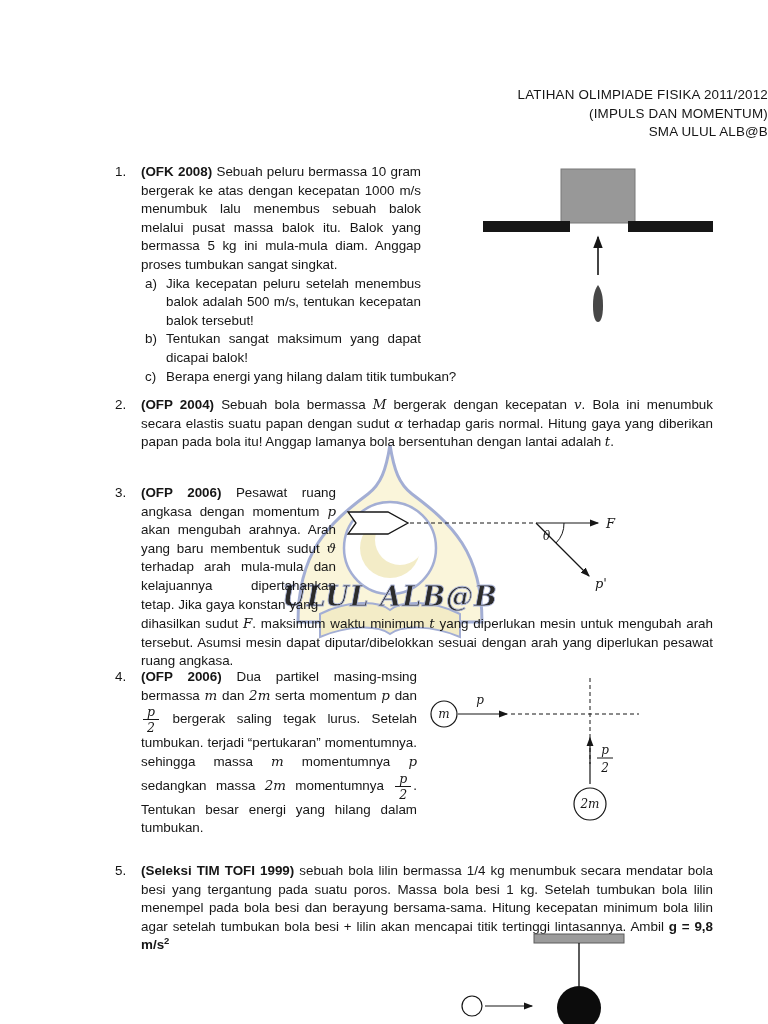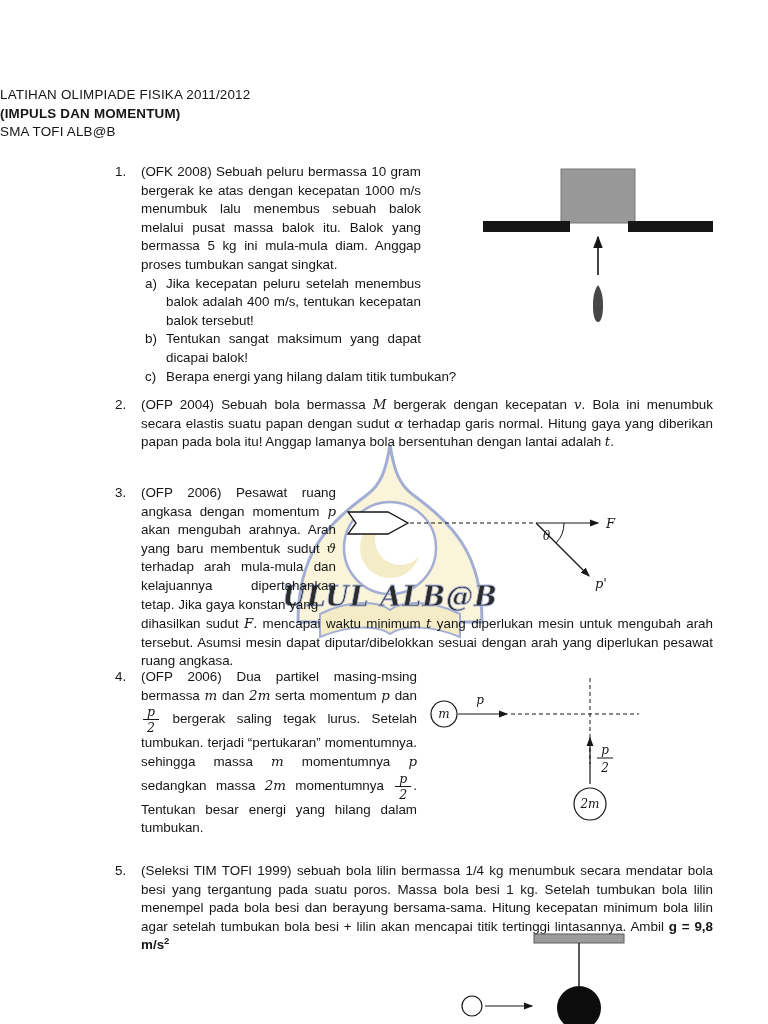--- a/index.html
+++ b/index.html
@@ -3,30 +3,30 @@
 <meta charset="utf-8">
 <style>
   * { margin:0; padding:0; box-sizing:border-box; }
   html,body { width:768px; height:1024px; }
   body {
     position:relative; overflow:hidden; background:#ffffff;
     font-family:"Liberation Sans", sans-serif;
     color:#161616; font-size:13.4px; line-height:18.6px;
   }
   .watermark { position:absolute; left:272px; top:430px; width:238px; height:238px; z-index:0; opacity:.9; }
-  .header { position:absolute; left:0; right:0; top:86px; text-align:left; z-index:1; }
+  .header { position:absolute; left:0; right:0; top:86px; text-align:right; z-index:1; }
   .header div { letter-spacing:.2px; }
-  .bold { font-weight:bold; }
+  .bold { font-weight:normal; }
   .problem { position:absolute; left:115px; width:598px; display:flex; z-index:1; }
   .p1 { top:163px; } .p2 { top:396px; } .p3 { top:484px; } .p4 { top:668px; } .p5 { top:862px; }
   .pnum { width:26px; flex:none; }
   .pbody { flex:1; min-width:0; }
   .just { text-align:justify; }
   .var { font-family:"DejaVu Serif", serif; font-style:italic; }
-  .tag { font-weight:normal; }
+  .tag { font-weight:bold; }
   .d1-float { float:right; width:292px; height:178px; display:flex; justify-content:flex-end; align-items:flex-start; padding-left:14px; }
   .li { display:flex; }
   .li-label { width:25px; flex:none; padding-left:4px; }
   .li-text { flex:1; text-align:justify; }
   .row { display:flex; align-items:flex-start; }
   .col3 { width:195px; flex:none; }
   .d3 { flex:1; margin-left:10px; padding-top:12px; }
   .col4 { width:276px; flex:none; }
   .d4 { flex:1; margin-left:10px; padding-top:8px; }
   .cont { margin-top:1px; }
@@ -46,21 +46,21 @@
   <circle cx="118" cy="118" r="46" fill="#ffffff" stroke="#9aa6d0" stroke-width="2.5"></circle>
   <circle cx="118" cy="118" r="30" fill="#f2ebc2"></circle>
   <circle cx="128" cy="110" r="25" fill="#ffffff"></circle>
   <path d="M48,184 C76,170 106,170 118,180 C130,170 160,170 188,184 L188,207 C160,195 130,195 118,204 C106,195 76,195 48,207 Z" fill="#f2ebc2" stroke="#9aa6d0" stroke-width="2"></path>
   <text x="118" y="176" text-anchor="middle" font-size="27" font-weight="bold" font-style="normal" fill="#f0e9c6" stroke="#aab4da" stroke-width="0.8" letter-spacing="1">ULUL ALB@B</text>
 </svg>
 
 <div class="header">
   <div>LATIHAN OLIMPIADE FISIKA 2011/2012</div>
   <div class="bold">(IMPULS DAN MOMENTUM)</div>
-  <div>SMA TOFI ALB@B</div>
+  <div>SMA ULUL ALB@B</div>
 </div>
 
 <div class="problem p1">
   <div class="pnum">1.</div>
   <div class="pbody">
     <div class="d1-float">
       <svg width="230" height="176" viewBox="0 0 230 176">
         <defs>
           <marker id="ah1" markerWidth="9" markerHeight="8" refX="7" refY="3" orient="auto">
             <path d="M0,0 L8,3 L0,6 Z" fill="#161616"></path>
@@ -69,21 +69,21 @@
         <rect x="78" y="6" width="74" height="54" fill="#989898" stroke="#787878"></rect>
         <rect x="0" y="58" width="87" height="11" fill="#161616"></rect>
         <rect x="145" y="58" width="85" height="11" fill="#161616"></rect>
         <line x1="115" y1="112" x2="115" y2="74" stroke="#161616" stroke-width="1.6" marker-end="url(#ah1)"></line>
         <path d="M115,122 C119,128 120,134 120,143 C120,153 118,159 115,159 C112,159 110,153 110,143 C110,134 111,128 115,122 Z" fill="#474747"></path>
       </svg>
     </div>
     <p class="just"><b class="tag">(OFK 2008)</b><span> Sebuah peluru bermassa 10 gram bergerak ke atas dengan kecepatan 1000 m/s menumbuk lalu menembus sebuah balok melalui pusat massa balok itu. Balok yang bermassa 5 kg ini mula-mula diam. Anggap proses tumbukan sangat singkat.</span></p>
     <div class="li">
       <span class="li-label">a)</span>
-      <span class="li-text">Jika kecepatan peluru setelah menembus balok adalah 400 m/s, tentukan kecepatan balok tersebut!</span>
+      <span class="li-text">Jika kecepatan peluru setelah menembus balok adalah 500 m/s, tentukan kecepatan balok tersebut!</span>
     </div>
     <div class="li">
       <span class="li-label">b)</span>
       <span class="li-text">Tentukan sangat maksimum yang dapat dicapai balok!</span>
     </div>
     <div class="li">
       <span class="li-label">c)</span>
       <span class="li-text">Berapa energi yang hilang dalam titik tumbukan?</span>
     </div>
   </div>
@@ -112,21 +112,21 @@
           <line x1="64" y1="27" x2="190" y2="27" stroke="#161616" stroke-width="1.1" stroke-dasharray="4,3"></line>
           <line x1="190" y1="27" x2="252" y2="27" stroke="#161616" stroke-width="1.2" marker-end="url(#ah3)"></line>
           <text x="260" y="32" font-size="13">F</text>
           <line x1="190" y1="27" x2="243" y2="80" stroke="#161616" stroke-width="1.2" marker-end="url(#ah3)"></line>
           <text x="249" y="92" font-size="13">p'</text>
           <path d="M218,27 A28,28 0 0 1 210,47" fill="none" stroke="#161616" stroke-width="1"></path>
           <text x="197" y="44" font-size="12">θ</text>
         </svg>
       </div>
     </div>
-    <p class="just cont"><span>dihasilkan sudut </span><span class="var">F</span><span>. mencapai waktu minimum </span><span class="var">t</span><span> yang diperlukan mesin untuk mengubah arah tersebut. Asumsi mesin dapat diputar/dibelokkan sesuai dengan arah yang diperlukan pesawat ruang angkasa.</span></p>
+    <p class="just cont"><span>dihasilkan sudut </span><span class="var">F</span><span>. maksimum waktu minimum </span><span class="var">t</span><span> yang diperlukan mesin untuk mengubah arah tersebut. Asumsi mesin dapat diputar/dibelokkan sesuai dengan arah yang diperlukan pesawat ruang angkasa.</span></p>
   </div>
 </div>
 
 <div class="problem p4">
   <div class="pnum">4.</div>
   <div class="pbody">
     <div class="row">
       <p class="just col4"><b class="tag">(OFP 2006)</b><span> Dua partikel masing-msing bermassa </span><span class="var">m</span><span> dan </span><span class="var">2m</span><span> serta momentum </span><span class="var">p</span><span> dan </span><span class="frac"><span class="fnum">p</span><span class="fden">2</span></span><span> bergerak saling tegak lurus. Setelah tumbukan. terjadi “pertukaran” momentumnya. sehingga massa </span><span class="var">m</span><span> momentumnya </span><span class="var">p</span><span> sedangkan massa </span><span class="var">2m</span><span> momentumnya </span><span class="frac"><span class="fnum">p</span><span class="fden">2</span></span><span>. Tentukan besar energi yang hilang dalam tumbukan.</span></p>
       <div class="d4">
         <svg width="235" height="158" viewBox="0 0 235 158">

